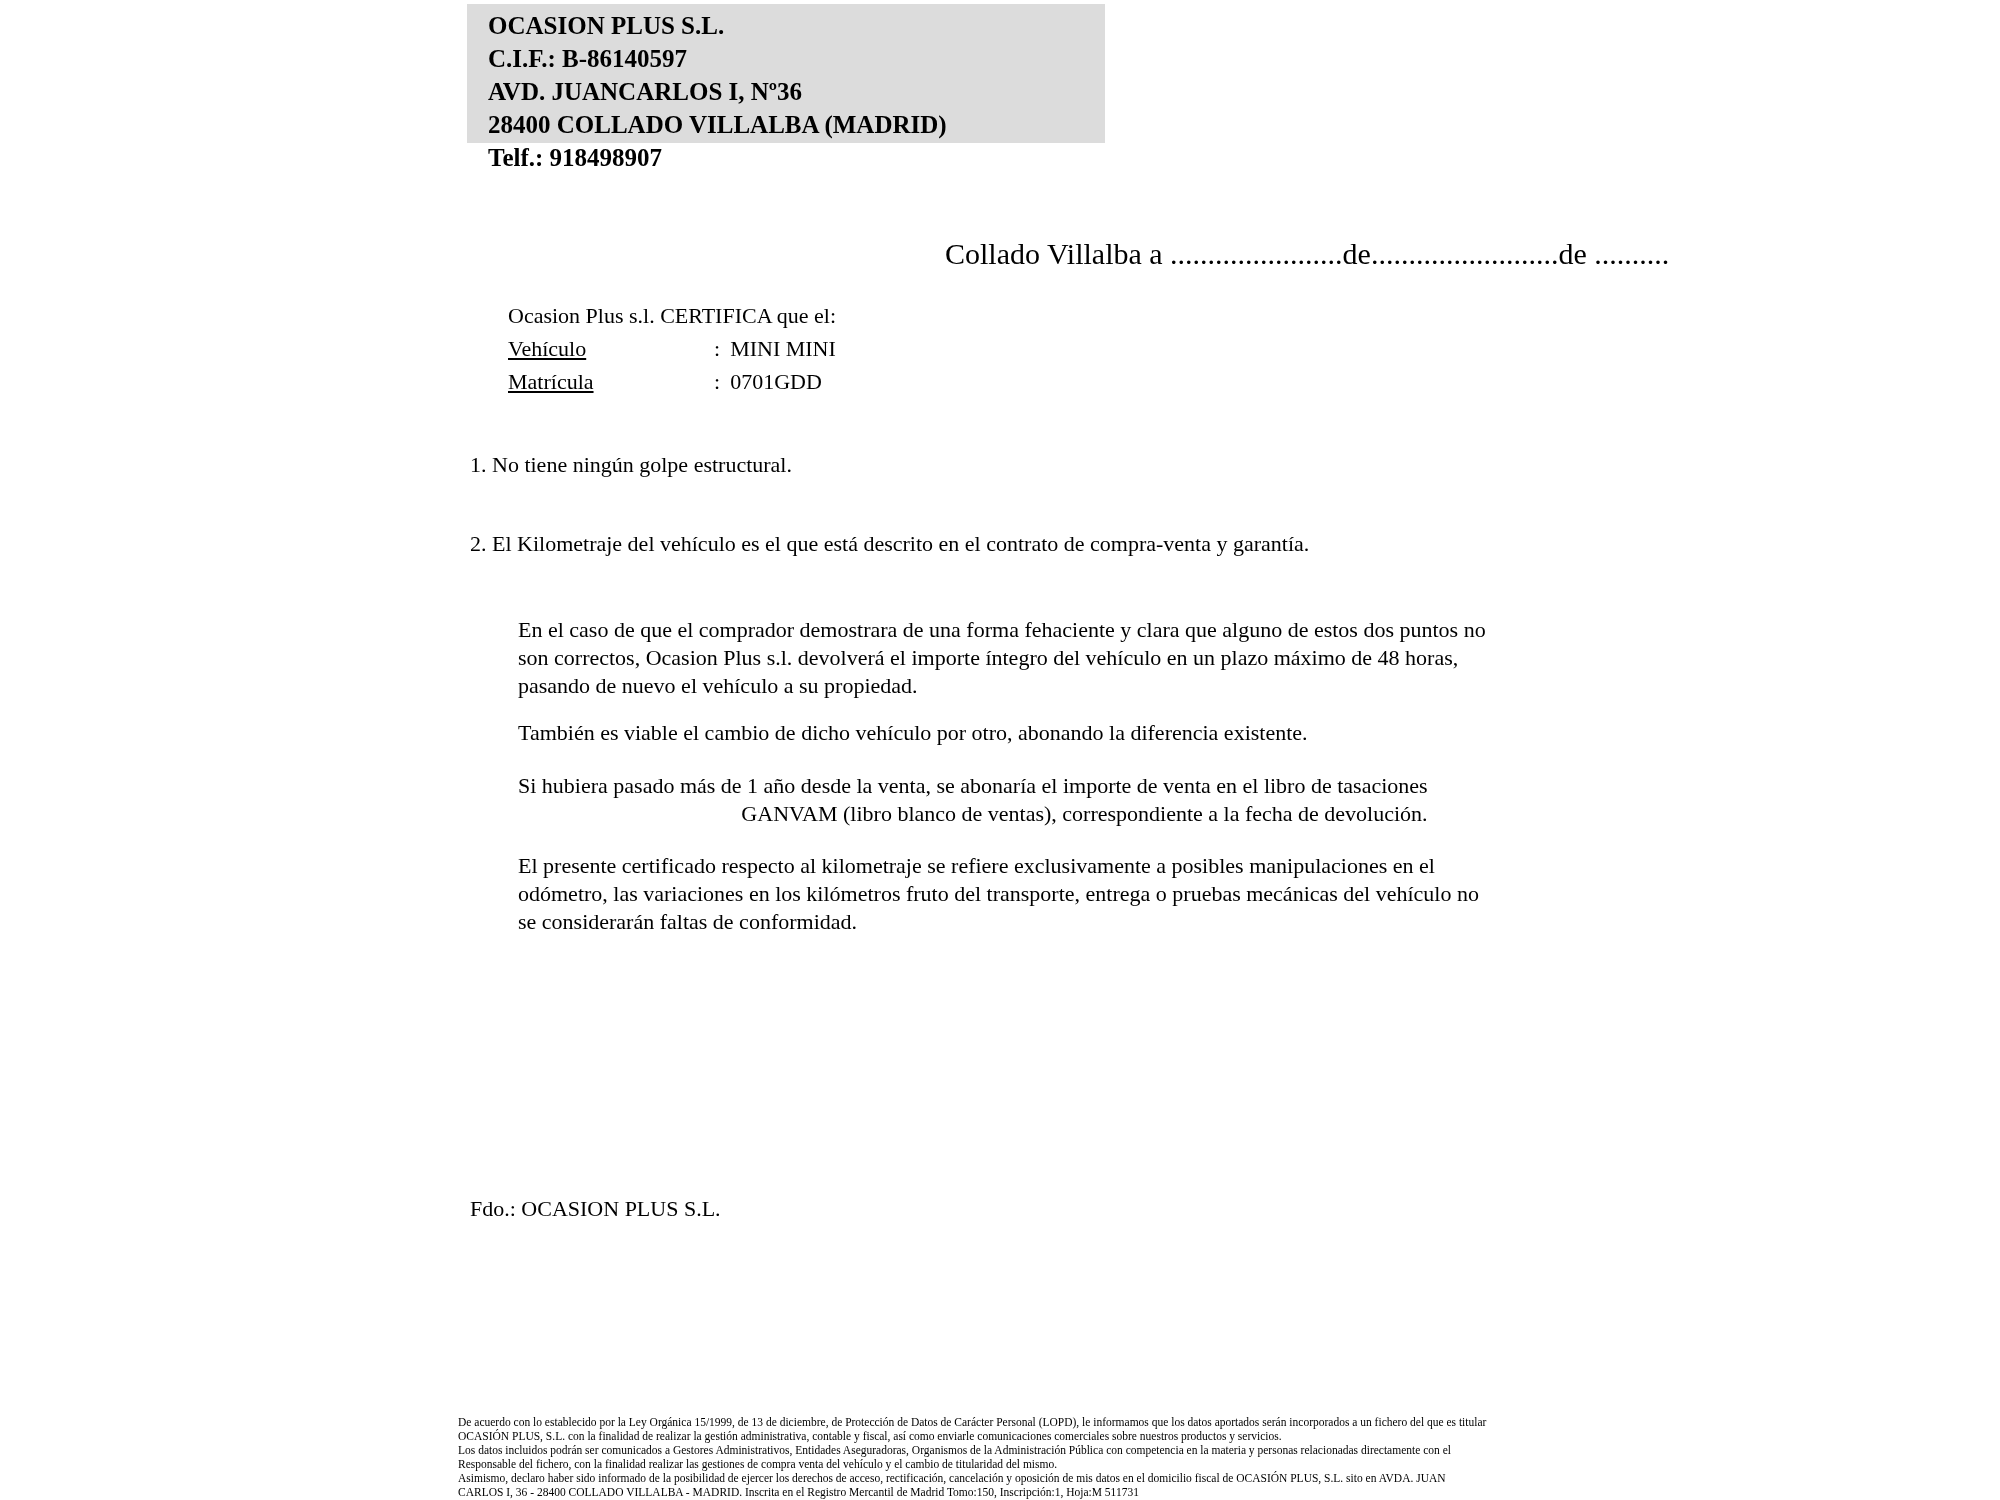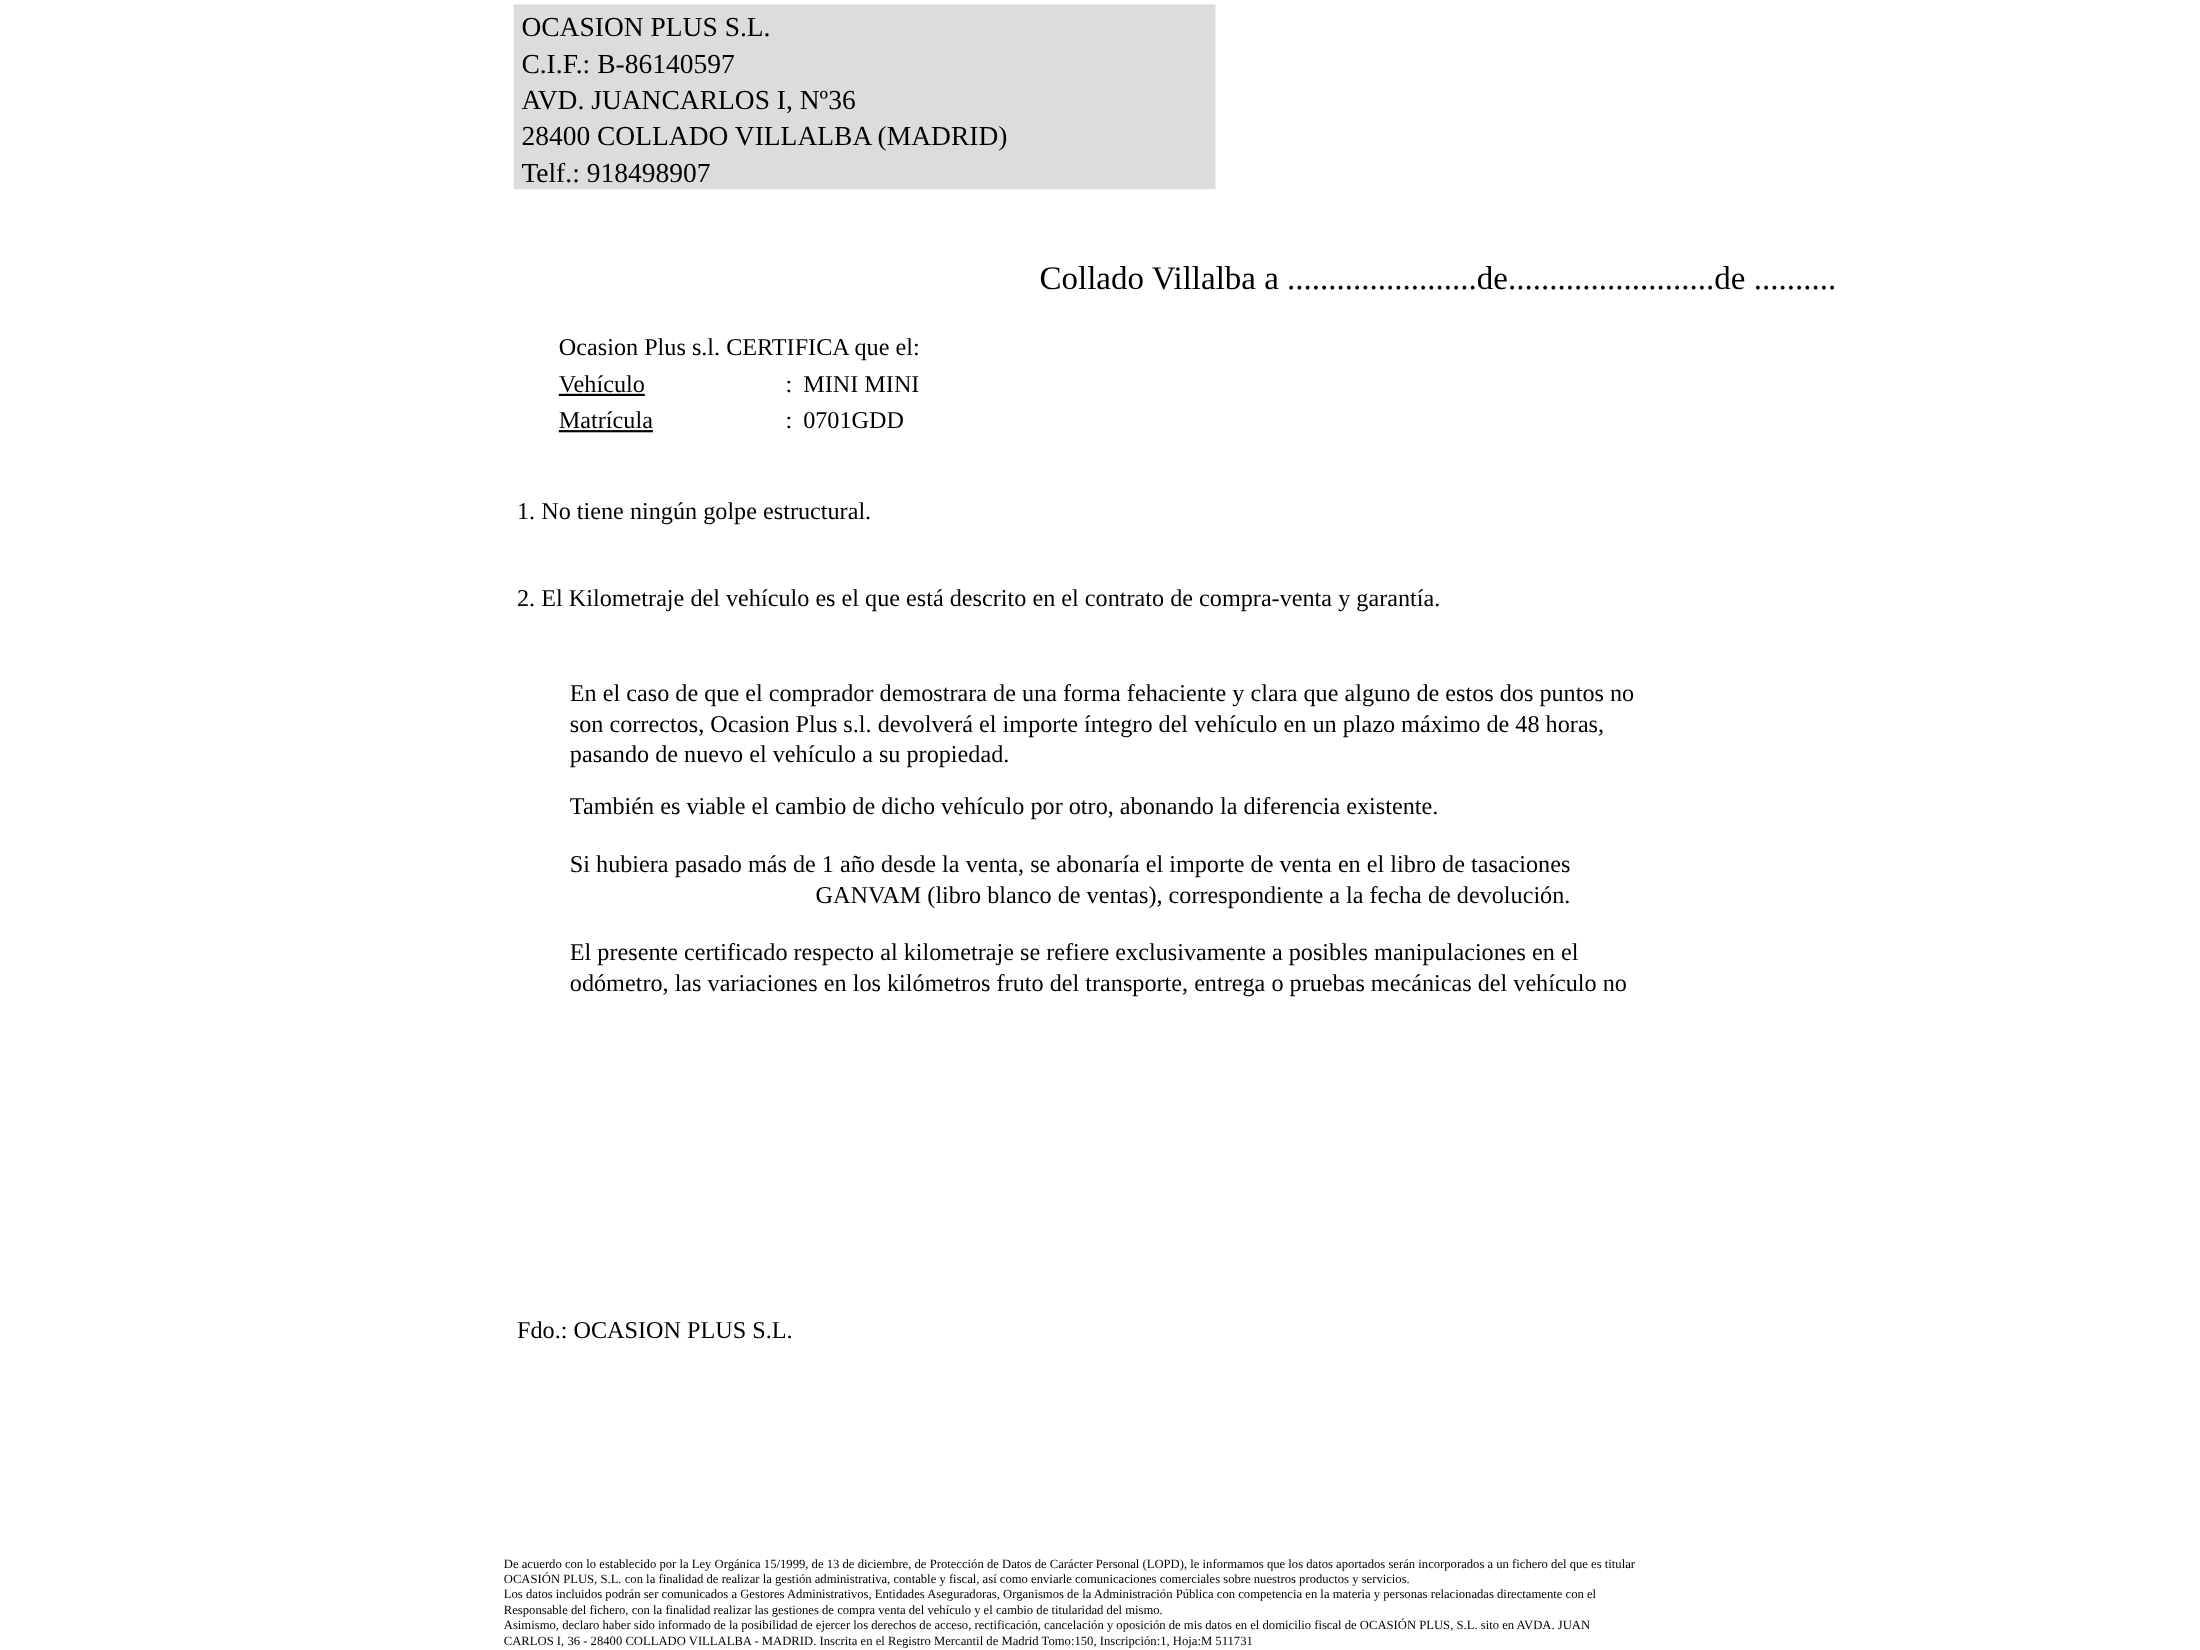--- a/index.html
+++ b/index.html
@@ -8,25 +8,25 @@
     background:#ffffff;
     font-family:"Liberation Serif", "DejaVu Serif", serif;
     color:#000000;
     position:relative;
     overflow:hidden;
   }
 
   .company-box {
     position:absolute;
     left:467px; top:4px;
-    width:638px; height:168px;
+    width:638px; height:139px;
     background:#dcdcdc;
     box-sizing:border-box;
-    padding:5px 0 0 7px;
-    font-weight:normal;
+    padding:5px 0 0 21px;
+    font-weight:bold;
     font-size:25px;
     line-height:33px;
     white-space:nowrap;
   }
 
   .date-line {
     position:absolute;
     left:945px; top:237px;
     font-size:30px;
     white-space:nowrap;
@@ -117,20 +117,21 @@
 </div>
 
 <div class="para para-ganvam">
   <div class="pline">Si hubiera pasado más de 1 año desde la venta, se abonaría el importe de venta en el libro de tasaciones</div>
   <div class="pline">GANVAM (libro blanco de ventas), correspondiente a la fecha de devolución.</div>
 </div>
 
 <div class="para para-odometer">
   <div class="pline">El presente certificado respecto al kilometraje se refiere exclusivamente a posibles manipulaciones en el</div>
   <div class="pline">odómetro, las variaciones en los kilómetros fruto del transporte, entrega o pruebas mecánicas del vehículo no</div>
+  <div class="pline">se considerarán faltas de conformidad.</div>
 </div>
 
 <div class="signature">Fdo.: OCASION PLUS S.L.</div>
 
 <div class="legal-footer">
   <div class="fline">De acuerdo con lo establecido por la Ley Orgánica 15/1999, de 13 de diciembre, de Protección de Datos de Carácter Personal (LOPD), le informamos que los datos aportados serán incorporados a un fichero del que es titular</div>
   <div class="fline">OCASIÓN PLUS, S.L. con la finalidad de realizar la gestión administrativa, contable y fiscal, así como enviarle comunicaciones comerciales sobre nuestros productos y servicios.</div>
   <div class="fline">Los datos incluidos podrán ser comunicados a Gestores Administrativos, Entidades Aseguradoras, Organismos de la Administración Pública con competencia en la materia y personas relacionadas directamente con el</div>
   <div class="fline">Responsable del fichero, con la finalidad realizar las gestiones de compra venta del vehículo y el cambio de titularidad del mismo.</div>
   <div class="fline">Asimismo, declaro haber sido informado de la posibilidad de ejercer los derechos de acceso, rectificación, cancelación y oposición de mis datos en el domicilio fiscal de OCASIÓN PLUS, S.L. sito en AVDA. JUAN</div>

